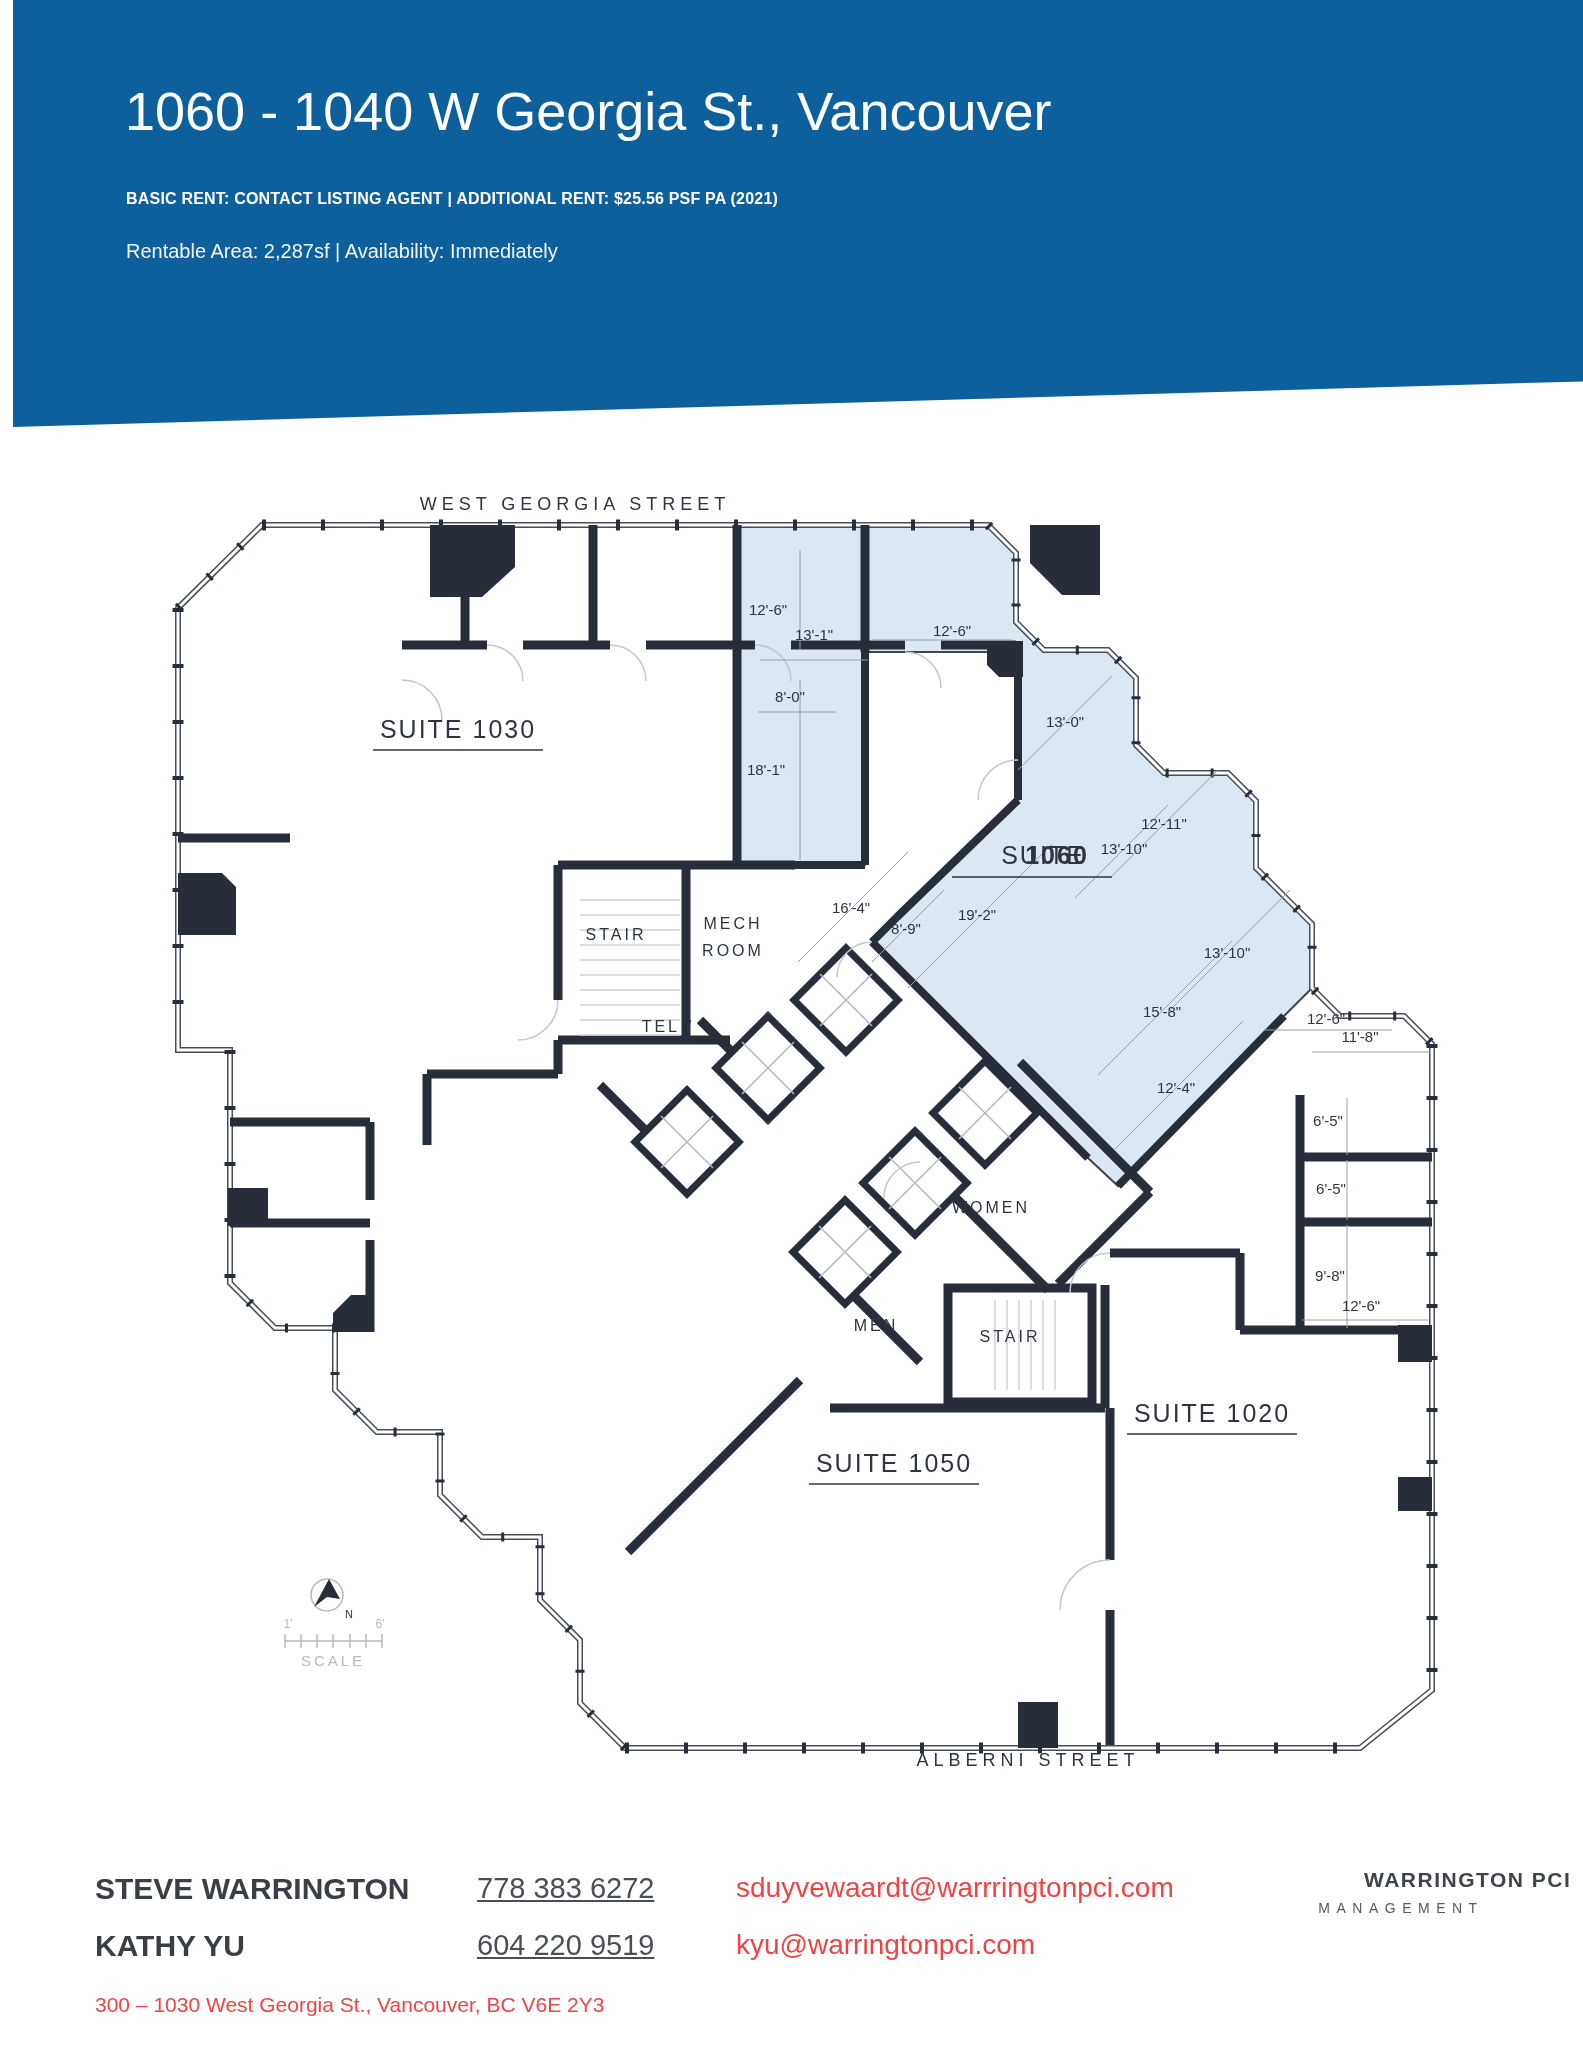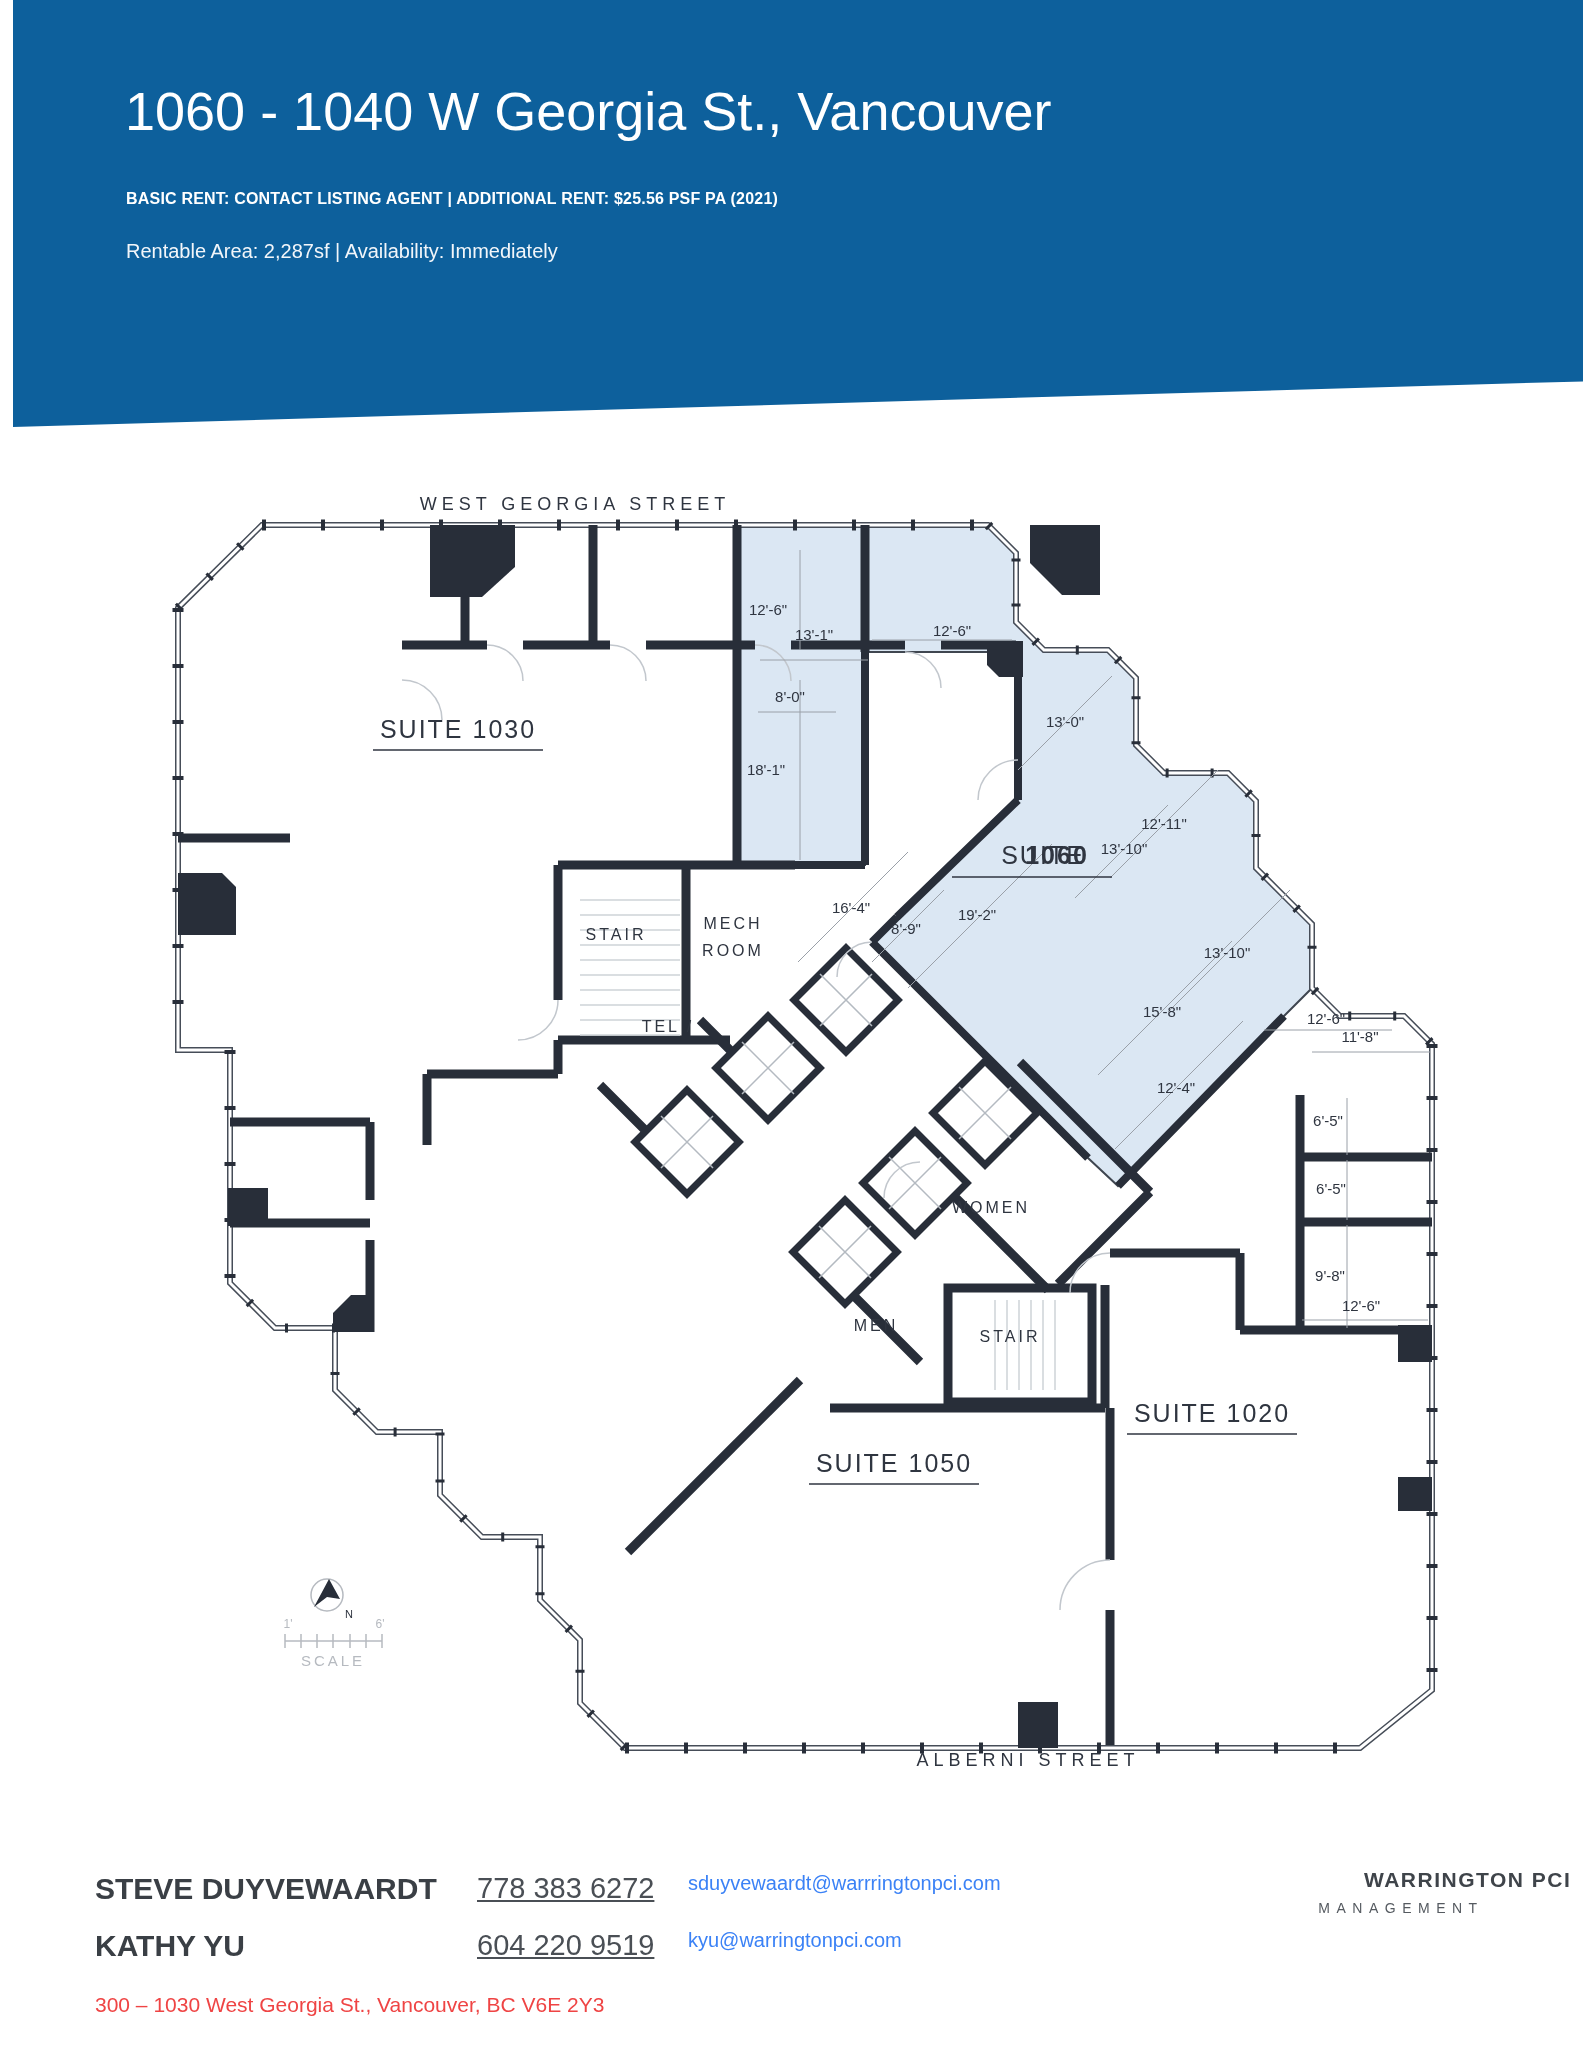--- a/index.html
+++ b/index.html
@@ -6,21 +6,21 @@
   body{width:1583px;height:2048px;position:relative;font-family:"Liberation Sans",sans-serif;overflow:hidden;}
   .band{position:absolute;left:13px;top:0;width:1583px;height:430px;background:#0d609c;
         clip-path:polygon(0 0,1583px 0,1583px 381px,0 427px);}
   .band .title{position:absolute;left:112px;top:80px;font-size:54px;font-weight:400;color:#ffffff;letter-spacing:0px;white-space:nowrap;}
   .band .rent{position:absolute;left:113px;top:190px;font-size:16px;font-weight:700;color:#ffffff;letter-spacing:.2px;white-space:nowrap;}
   .band .area{position:absolute;left:113px;top:240px;font-size:20px;font-weight:400;color:#f2f6fa;white-space:nowrap;}
   .band .desc{position:absolute;left:113px;top:286px;font-size:20px;font-weight:400;color:#f2f6fa;white-space:nowrap;}
   svg{position:absolute;left:0;top:0;}
   .footer-name{position:absolute;left:95px;font-size:30px;font-weight:700;color:#3a3f45;white-space:nowrap;}
   .footer-phone{position:absolute;left:477px;font-size:29px;font-weight:400;color:#4a4f55;white-space:nowrap;text-decoration:underline;}
-  .footer-email{position:absolute;left:688px;font-size:20px;font-weight:400;color:#3b82f6;white-space:nowrap;}
+  .footer-email{position:absolute;left:736px;font-size:28px;font-weight:400;color:#ef4444;white-space:nowrap;}
   .row1{top:1872px;} .row2{top:1929px;}
   .footer-address{position:absolute;left:95px;top:1993px;font-size:21px;color:#ef4444;white-space:nowrap;}
   .logo{position:absolute;left:1316px;top:1862px;width:170px;text-align:center;}
   .logo .wpm{font-size:78px;font-weight:700;letter-spacing:-4px;line-height:80px;}
   .logo .wpm .w{color:#2a9ad6;} .logo .wpm .p{color:#1e6fad;} .logo .wpm .m{color:#1c5074;}
   .logo .l1{font-size:21px;font-weight:700;color:#3f444a;letter-spacing:1.5px;margin-top:6px;white-space:nowrap;margin-left:48px;}
   .logo .l2{font-size:14px;font-weight:400;color:#555a60;letter-spacing:6.5px;margin-top:8px;white-space:nowrap;}
   text{font-family:"Liberation Sans",sans-serif;fill:#2f3540;}
   .dim{font-size:15px;text-anchor:middle;}
   .room{font-size:16px;letter-spacing:3px;text-anchor:middle;}
@@ -176,21 +176,21 @@
   </g>
   <g stroke="#b6bac0" stroke-width="1.5">
     <line x1="285" y1="1641" x2="382" y2="1641"></line>
     <path d="M285,1634 V1648 M301,1634 V1648 M317,1634 V1648 M333,1634 V1648 M350,1634 V1648 M366,1634 V1648 M382,1634 V1648"></path>
   </g>
   <text class="gray" x="288" y="1628" font-size="12" text-anchor="middle">1'</text>
   <text class="gray" x="380" y="1628" font-size="12" text-anchor="middle">6'</text>
   <text class="gray" x="333" y="1666" font-size="15" letter-spacing="3" text-anchor="middle">SCALE</text>
 </svg>
 
-<div class="footer-name row1">STEVE DUYVEWAARDT</div>
+<div class="footer-name row1">STEVE WARRINGTON</div>
 <div class="footer-name row2">KATHY YU</div>
 <div class="footer-phone row1">778 383 6272</div>
 <div class="footer-phone row2">604 220 9519</div>
 <div class="footer-email row1">sduyvewaardt@warrringtonpci.com</div>
 <div class="footer-email row2">kyu@warringtonpci.com</div>
 <div class="footer-address">300 – 1030 West Georgia St., Vancouver, BC V6E 2Y3</div>
 
 <div class="logo">
   <div class="l1">WARRINGTON PCI</div>
   <div class="l2">MANAGEMENT</div>

